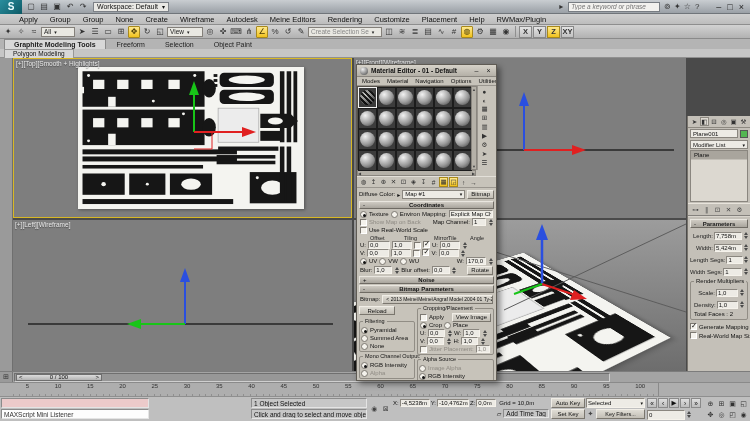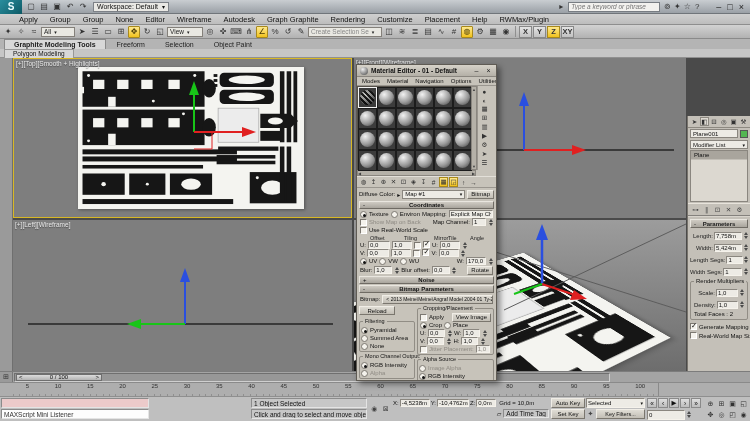--- a/index.html
+++ b/index.html
@@ -238,24 +238,24 @@
       <span>×</span>
     </div>
   </div>
 
   <div id="menubar" class="abs">
 
   <span class="mitem">Apply</span>
       <span class="mitem">Group</span>
       <span class="mitem">Group</span>
       <span class="mitem">None</span>
-      <span class="mitem">Editor</span>
+      <span class="mitem">Create</span>
       <span class="mitem">Wireframe</span>
       <span class="mitem">Autodesk</span>
-      <span class="mitem">Graph Graphite</span>
+      <span class="mitem">Meine Editors</span>
       <span class="mitem">Rendering</span>
       <span class="mitem">Customize</span>
       <span class="mitem">Placement</span>
       <span class="mitem">Help</span>
       <span class="mitem">RWMax/Plugin</span>
     </div>
 
   <div id="toolbar" class="abs">
     <span style="display:flex;gap:1px">
 

